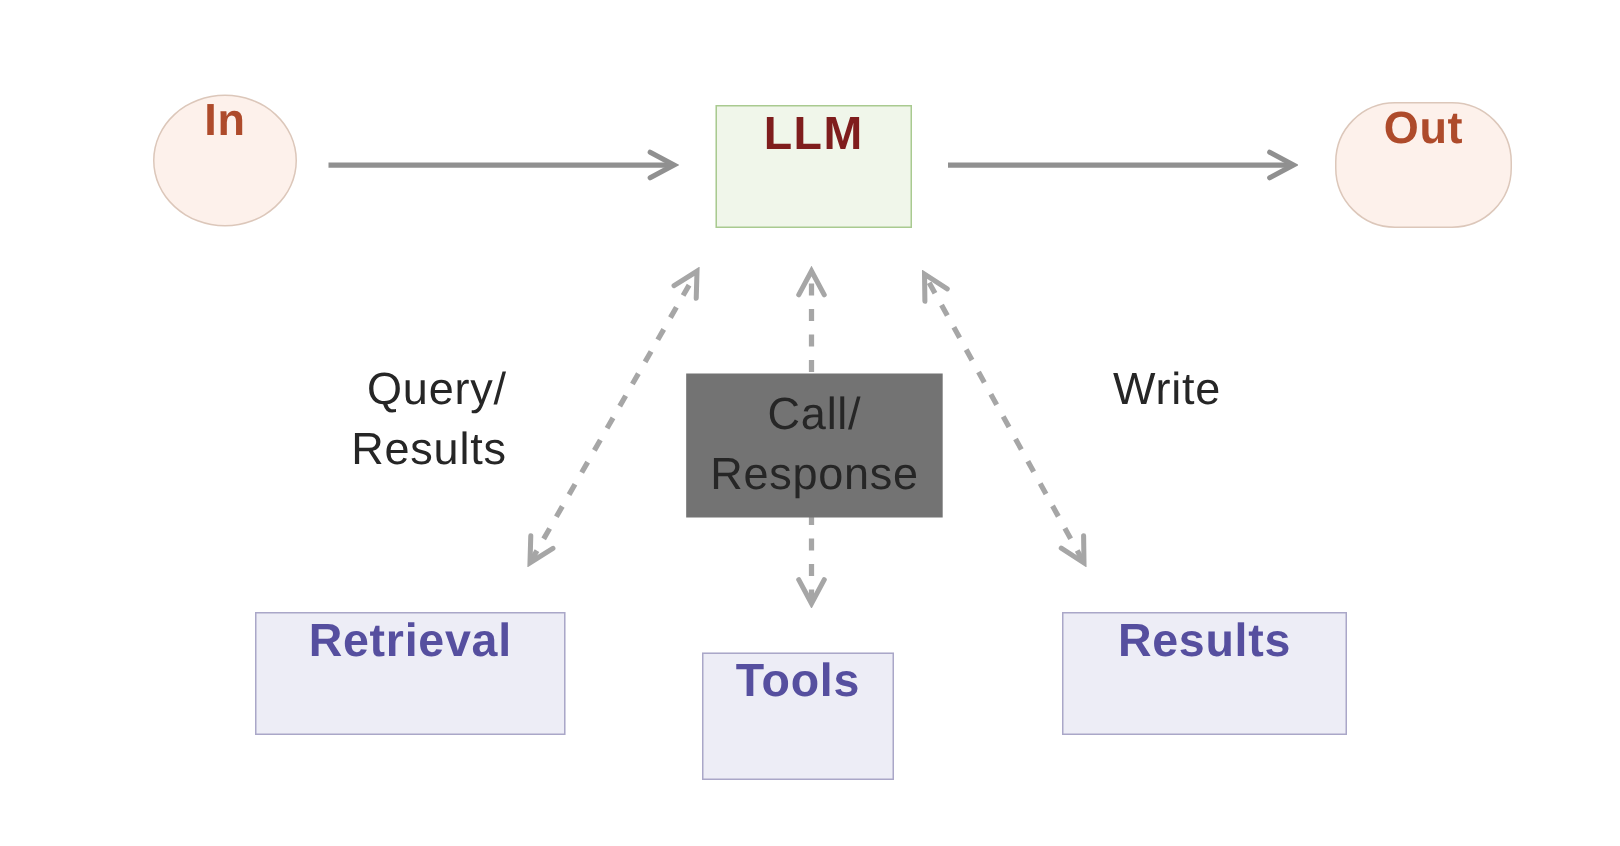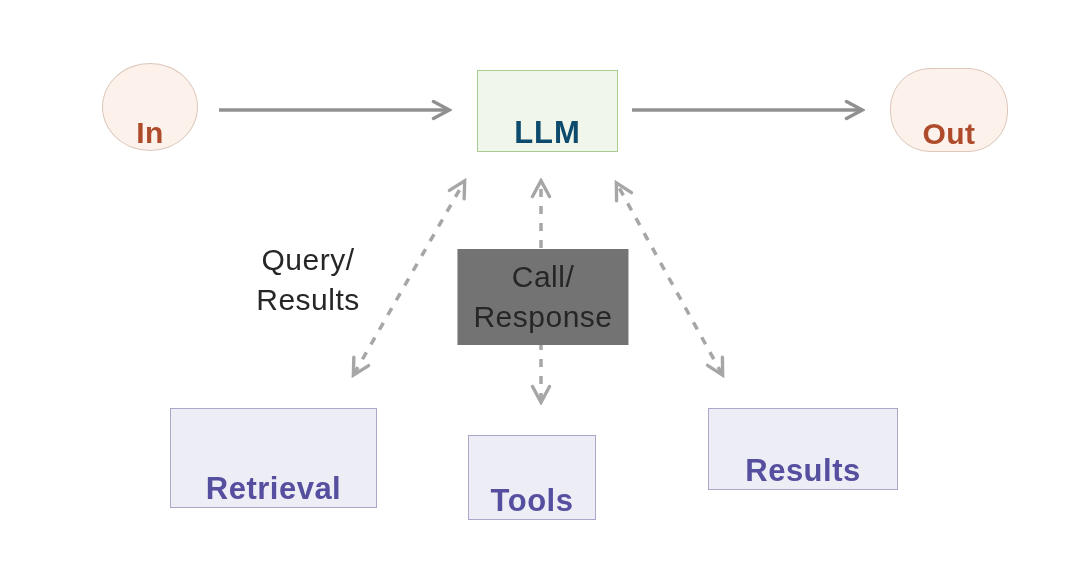--- a/index.html
+++ b/index.html
@@ -18,21 +18,21 @@
   .arrow-layer {
     position: absolute;
     left: 0; top: 0;
     width: 1080px;
     height: 564px;
     z-index: 1;
   }
   .node {
     position: absolute;
     display: flex;
-    align-items: flex-end;
+    align-items: flex-start;
     justify-content: center;
     box-sizing: border-box;
     z-index: 2;
     font-weight: bold;
     letter-spacing: 0.5px;
   }
   .node-peach {
     background: #fdf1eb;
     border: 1.5px solid #dcc7ba;
     color: #ae4b2b;
@@ -43,50 +43,50 @@
     width: 96px; height: 88px;
     border-radius: 50%;
   }
   .node-out {
     left: 890px; top: 68px;
     width: 118px; height: 84px;
     border-radius: 40px;
   }
   .node-llm {
     left: 477px; top: 70px;
-    width: 141px; height: 82px;
+    width: 131px; height: 82px;
     background: #f0f6ea;
     border: 1.5px solid #a9ca90;
-    color: #0c4a6e;
+    color: #7f1d1d;
     font-size: 31px;
     letter-spacing: 1px;
   }
   .node-purple {
     background: #ededf6;
     border: 1.5px solid #aaa7c8;
     color: #564f9f;
     font-size: 31px;
   }
-  .node-retrieval { left: 170px; top: 408px; width: 207px; height: 100px; }
+  .node-retrieval { left: 170px; top: 408px; width: 207px; height: 82px; }
   .node-tools     { left: 468px; top: 435px; width: 128px; height: 85px; }
   .node-memory    { left: 708px; top: 408px; width: 190px; height: 82px; }
 
   .edge-label {
     position: absolute;
     z-index: 3;
     color: #262626;
     font-size: 30px;
     line-height: 40px;
     letter-spacing: 0.5px;
     text-align: center;
     transform: translateX(-50%);
     white-space: nowrap;
   }
   .edge-label span { display: block; }
-  .label-query { left: 308px; top: 240px; }
+  .label-query { left: 286px; top: 240px; text-align: right; }
   .label-call  { left: 543px; top: 249px; background: #737373; padding: 8px 16px; }
   .label-read  { left: 778px; top: 240px; }
 </style>
 </head>
 <body>
 
 <div class="stage">
 
   <svg class="arrow-layer" viewBox="0 0 1080 564" xmlns="http://www.w3.org/2000/svg">
     <defs>
@@ -137,15 +137,16 @@
     <span>Query/</span>
     <span>Results</span>
   </div>
 
   <div class="edge-label label-call">
     <span>Call/</span>
     <span>Response</span>
   </div>
 
   <div class="edge-label label-read">
+    <span>Write</span>
   </div>
 
 </div>
 
 </body></html>

